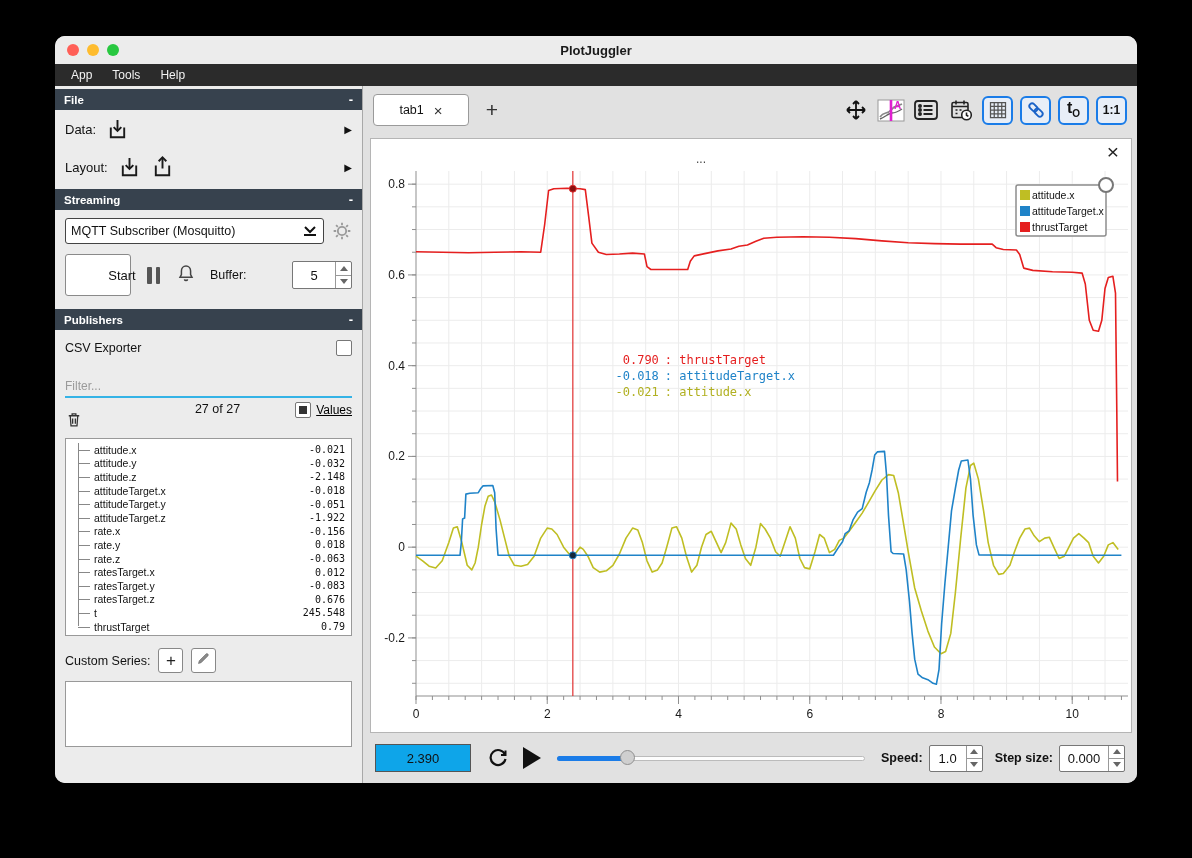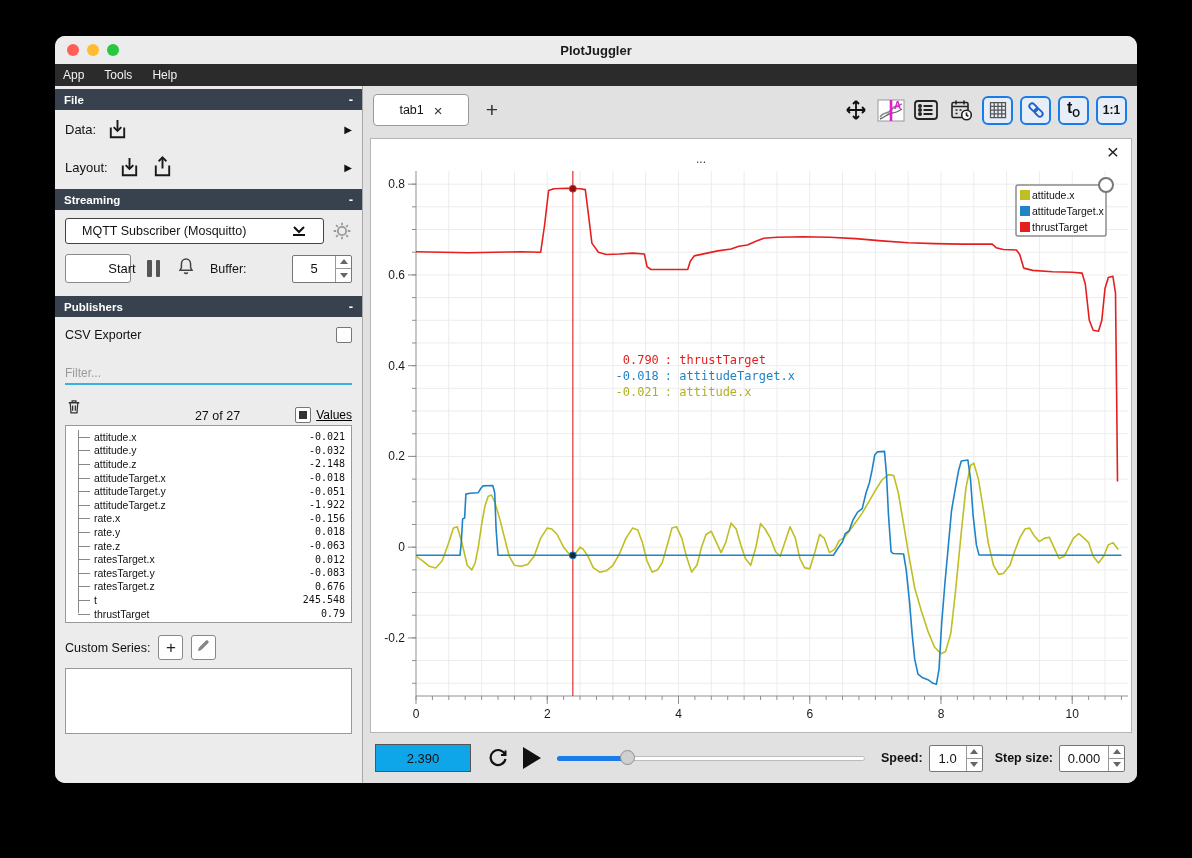--- a/index.html
+++ b/index.html
@@ -7,40 +7,40 @@
   .window { position:absolute; left:55px; top:36px; width:1082px; height:747px; background:#ececec; border-radius:10px; overflow:hidden; box-shadow:0 25px 60px rgba(0,0,0,.7); }
 
   
   .titlebar { height:28px; background:#ececec; position:relative; display:flex; align-items:center; }
   .traffic { display:flex; gap:8px; margin-left:12px; }
   .tl { width:12px; height:12px; border-radius:50%; display:inline-block; }
   .tl.red{ background:#ff5f57; } .tl.yellow{ background:#febc2e; } .tl.green{ background:#28c840; }
   .win-title { position:absolute; left:0; right:0; text-align:center; font-size:13px; font-weight:bold; color:#1a1a1a; }
 
   
-  .menubar { height:22px; background:#2b2b2b; display:flex; align-items:center; gap:4px; }
+  .menubar { height:22px; background:#2b2b2b; display:flex; align-items:center; padding-left:8px; gap:4px; }
   .menu-item { color:#f2f2f2; font-size:12px; padding:2px 8px; }
 
   .main { display:flex; height:697px; }
 
   
   .sidebar { width:308px; background:#ececec; border-right:1px solid #a8a8a8; flex:none; overflow:hidden; }
   .sec-header { height:21px; background:#37424e; color:#fff; font-size:11.5px; font-weight:bold; display:flex; align-items:center; justify-content:space-between; padding:0 9px; margin-top:3px; }
   .sec-header .dash { font-weight:bold; font-size:13px; }
   .frow { display:flex; align-items:center; padding:0 10px; }
   .io-row { height:38px; gap:10px; }
   .lab { font-size:13px; color:#111; }
   .icon-btn { display:inline-flex; align-items:center; justify-content:center; color:#222; }
   .expander { margin-left:auto; font-size:10px; color:#111; }
   .stream-row { padding:8px 10px 2px 10px; gap:8px; }
-  .combo { flex:1; height:26px; background:#fff; border:1.5px solid #444; border-radius:3px; display:flex; align-items:center; padding:0 16px; font-size:12.5px; color:#111; }
+  .combo { flex:1; height:26px; background:#fff; border:1.5px solid #444; border-radius:3px; display:flex; align-items:center; padding:0 5px; font-size:12.5px; color:#111; }
   .combo .combo-arrow { margin-left:auto; }
   .start-row { padding:8px 10px 10px 10px; }
   .btn { background:#fff; border:1px solid #8a8a8a; border-radius:3px; font-size:13px; color:#111; display:flex; align-items:center; justify-content:center; }
-  .start-btn { width:66px; height:29px;padding-left:48px; }
+  .start-btn { width:66px; height:42px;padding-left:48px; }
   .pause { display:flex; gap:4px; margin-left:16px; }
   .pause i { width:4.5px; height:17px; background:#555; border-radius:1px; }
   .bell { margin-left:16px; color:#444; }
   .buffer-lab { margin-left:14px; font-size:12.5px; }
   .spinbox { background:#fff; border:1px solid #777; border-radius:2px; display:flex; height:28px; }
   .spin-val { display:flex; align-items:center; justify-content:center; font-size:13px; color:#111; padding:0 4px; flex:1; min-width:30px; }
   .spin-arrows { width:16px; border-left:1px solid #999; display:flex; flex-direction:column; }
   .spin-btn { flex:1; display:flex; align-items:center; justify-content:center; }
   .spin-btn.up { border-bottom:1px solid #999; }
   .tri-up { width:0; height:0; border-left:4px solid transparent; border-right:4px solid transparent; border-bottom:5px solid #666; }
@@ -49,21 +49,21 @@
   .csv-row { height:36px; }
   .checkbox { width:16px; height:16px; border:1.5px solid #777; border-radius:2px; background:#fff; display:flex; align-items:center; justify-content:center; }
   .checkbox .inner { width:8px; height:8px; background:#333; display:none; }
   .checkbox.checked .inner { display:block; }
   .csv-check { margin-left:auto; }
   .filter-row { padding:10px 10px 2px 10px; }
   .filter-input { width:100%; height:22px; background:transparent; border:none; border-bottom:2px solid #35b3e6; font-size:12px; color:#333; outline:none; font-family:"Liberation Sans",sans-serif; }
   .filter-input::placeholder { color:#9a9a9a; }
   .count-row { height:34px; margin-top:2px; }
   .count-lab { font-size:12.5px; color:#111; position:absolute; left:0; right:0; text-align:center; }
-  .count-wrap { position:relative; flex:1; height:100%; display:flex; align-items:flex-end; }
+  .count-wrap { position:relative; flex:1; height:100%; display:flex; align-items:flex-start; }
   .values-check { display:flex; align-items:center; gap:5px; margin-left:auto; z-index:1;text-decoration:underline; }
   .values-lab { font-size:12px; }
   .tree-box { margin:2px 10px 0 10px; background:#fff; border:1px solid #999; height:198px; padding:4px 6px 2px 2px; overflow:hidden; }
   .tree { position:relative; padding-left:0; }
   .tree-vline { position:absolute; left:10px; top:0; bottom:7px; width:1px; background:#888; }
   .tree-row { display:flex; align-items:center; height:13.6px; padding-left:26px; position:relative; }
   .tree-row::before { content:""; position:absolute; left:10px; top:50%; width:12px; height:1px; background:#888; }
   .ts-name { font-size:10.5px; color:#111; flex:1; white-space:nowrap; }
   .ts-val { font-size:10px; font-family:"DejaVu Sans Mono",monospace; color:#111; white-space:nowrap; }
   .custom-row { margin-top:12px; gap:8px; }

